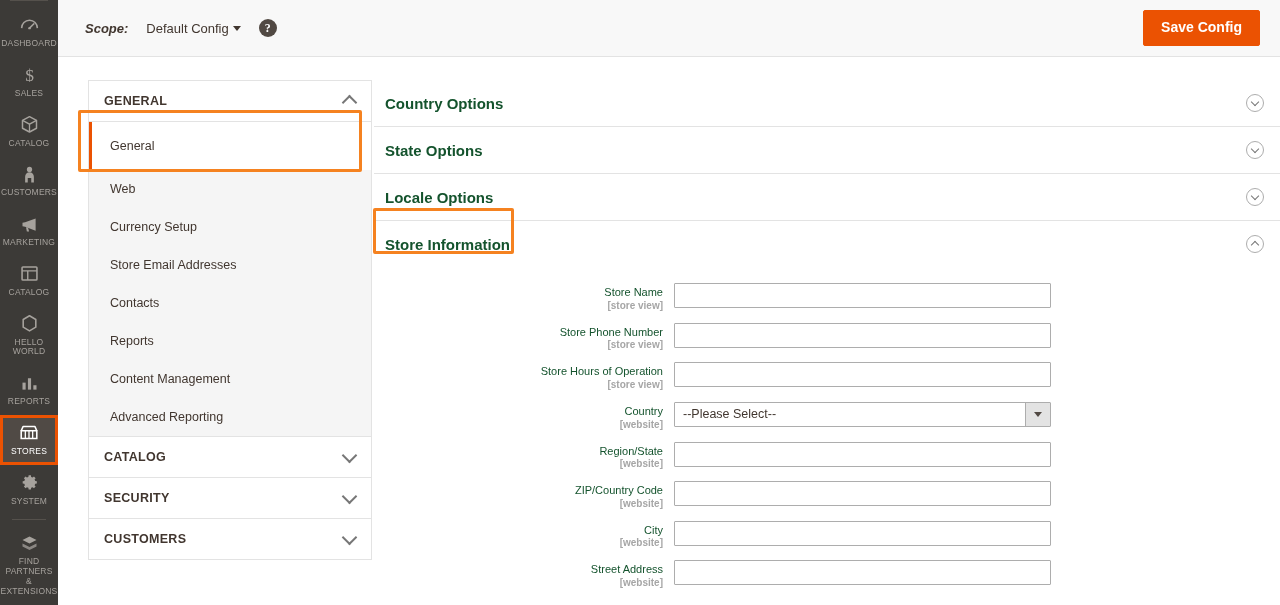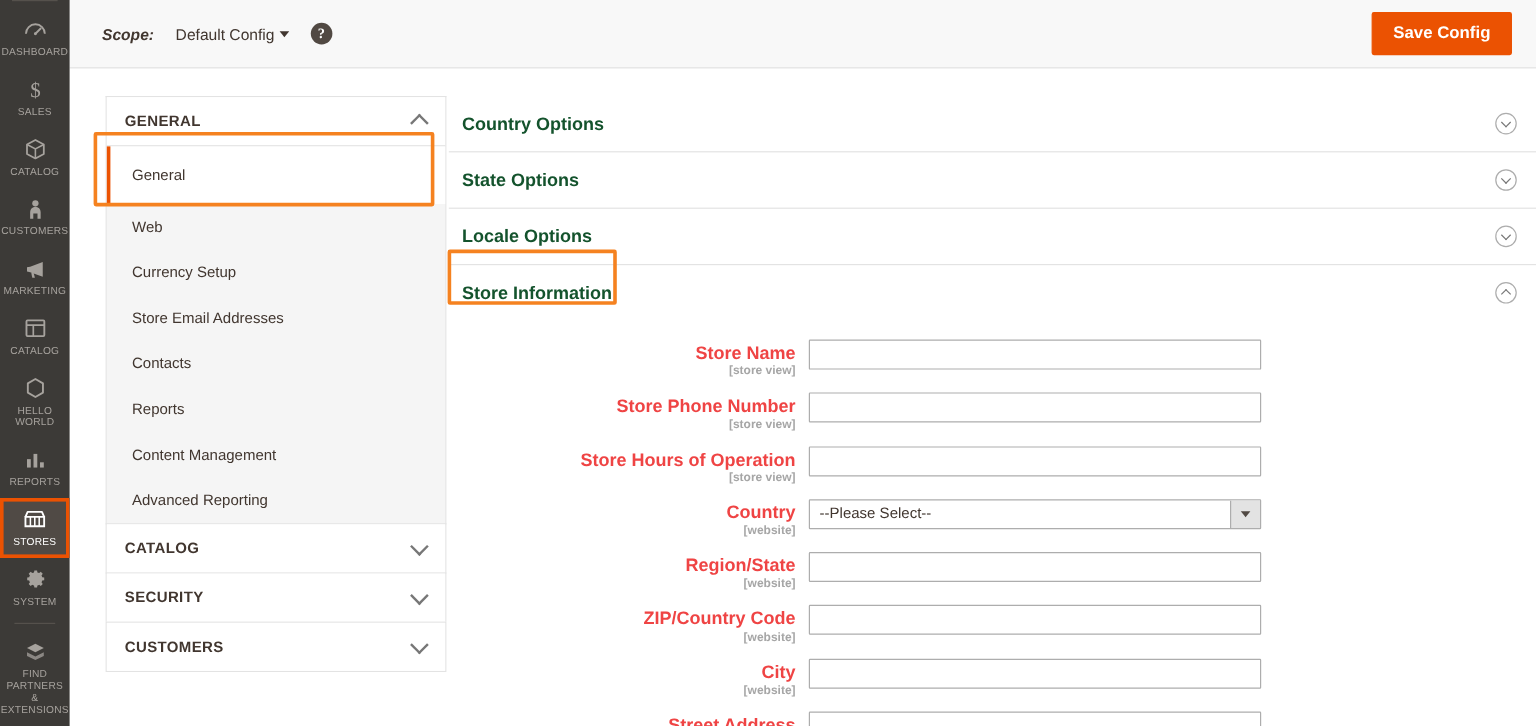--- a/index.html
+++ b/index.html
@@ -191,21 +191,21 @@
     margin-bottom: 12px;
   }
   .field-label {
     width: 300px; flex: 0 0 300px;
     text-align: right;
     padding-right: 11px;
     padding-top: 3px;
   }
   .field-label .lab {
     display: block;
-    font-size: 15px; font-weight: bold; color: #ef4444;
+    font-size: 11px; font-weight: normal; color: #14532d;
     line-height: 1.15;
   }
   .field-label .scope {
     display: block;
     font-size: 10px; color: #a6a6a6;
     margin-top: 1px;
     font-weight: bold;
   }
   .field-control { flex: 1 1 auto; max-width: 377px; }
   .text-input {

